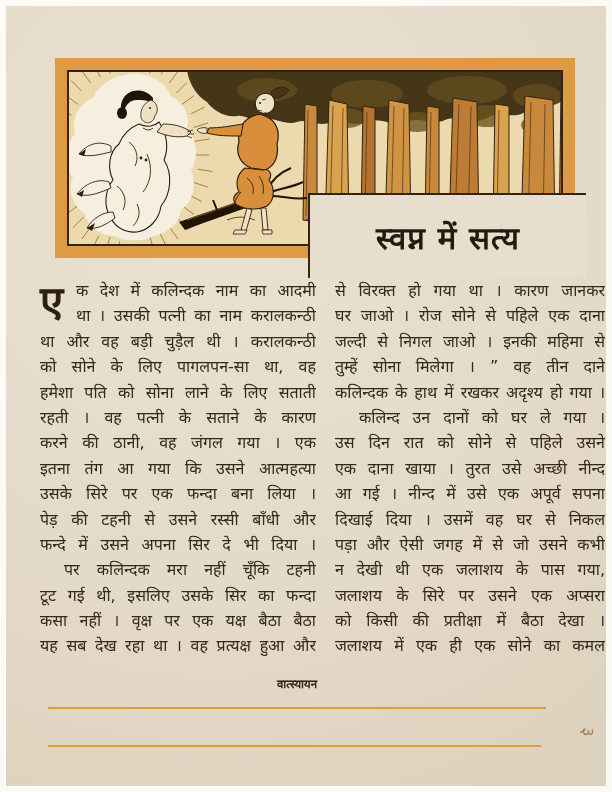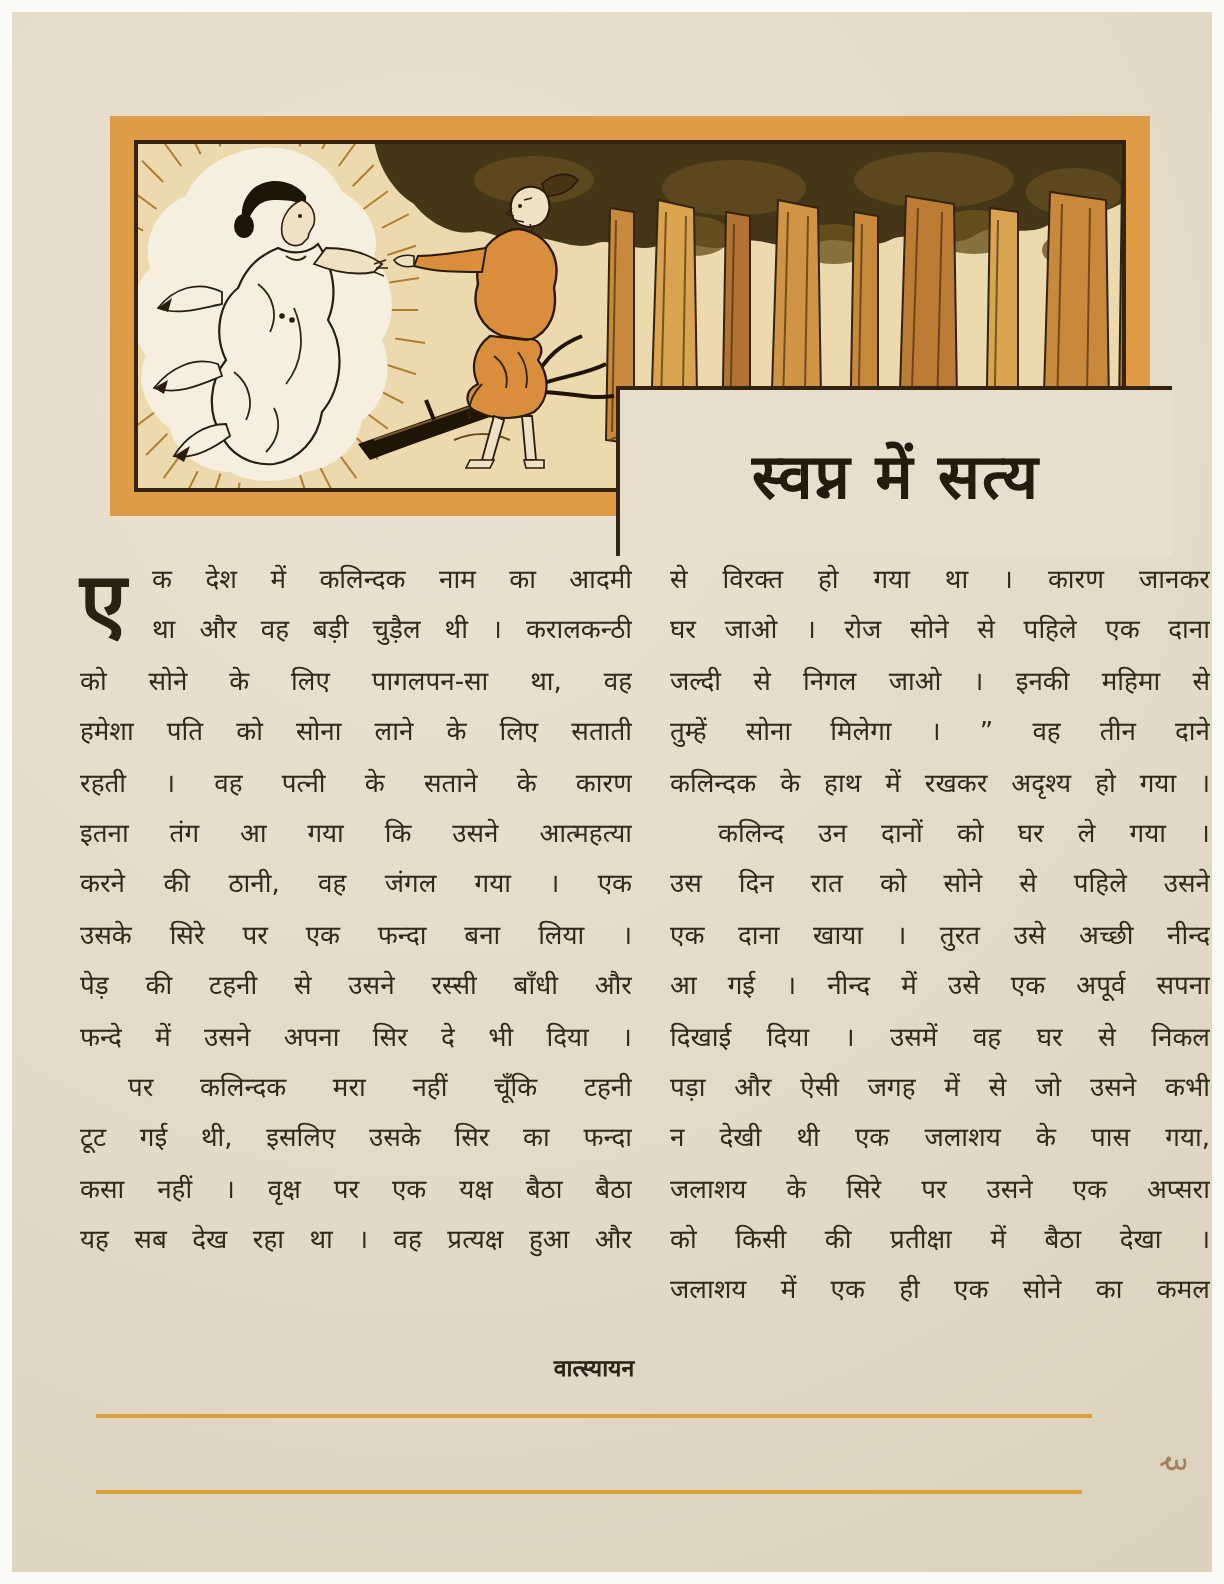--- a/index.html
+++ b/index.html
@@ -12,21 +12,21 @@
   .frame svg{position:absolute;left:12px;top:12px;display:block;}
   
   .title-box{position:absolute;left:302px;top:187px;width:276px;height:83px;background:#e8decd;
        border-top:2px solid #33230f;border-left:2px solid #33230f;z-index:3;
        display:flex;align-items:center;justify-content:center;}
   .title-box .t{font-size:31px;font-weight:bold;color:#241a0e;letter-spacing:1px;}
   
   .col{position:absolute;top:272px;height:412px;color:#33281c;z-index:2;}
   .col-left{left:34px;width:276px;}
   .col-right{left:329px;width:270px;}
-  .line{height:25.4px;line-height:25.4px;font-size:13px;overflow:hidden;
+  .line{height:25.4px;line-height:25.4px;font-size:16px;overflow:hidden;
        text-align:justify;text-align-last:justify;text-justify:inter-word;}
   .line.indent{padding-left:24px;}
   .dropcap{float:left;width:32px;height:50px;font-size:42px;line-height:48px;
        font-weight:bold;color:#2c2013;margin-right:4px;}
   
   .rule{position:absolute;height:2px;background:#d8a23a;z-index:2;}
   .rule-top{left:42px;top:701px;width:498px;}
   .rule-bottom{left:42px;top:739px;width:493px;}
   .footer-label{position:absolute;left:42px;top:670px;width:498px;text-align:center;
        font-size:11.5px;font-weight:bold;color:#2e2318;z-index:2;}
@@ -195,26 +195,27 @@
     </svg>
   </div>
 
   <div class="title-box">
     <span class="t">स्वप्न में सत्य</span>
   </div>
 
   <div class="col col-left">
       <span class="dropcap">ए</span>
       <div class="line">क देश में कलिन्दक नाम का आदमी</div>
+      <div class="line">था ।  उसकी पत्नी का नाम करालकन्ठी</div>
       <div class="line">था और वह बड़ी चुड़ैल थी ।  करालकन्ठी</div>
       <div class="line">को सोने के लिए पागलपन-सा था, वह</div>
       <div class="line">हमेशा पति को सोना लाने के लिए सताती</div>
       <div class="line">रहती ।  वह पत्नी के सताने के कारण</div>
+      <div class="line">करने की ठानी, वह जंगल गया ।  एक</div>
       <div class="line">इतना तंग आ गया कि उसने आत्महत्या</div>
-      <div class="line">करने की ठानी, वह जंगल गया ।  एक</div>
       <div class="line">उसके सिरे पर एक फन्दा बना लिया ।</div>
       <div class="line">पेड़ की टहनी से उसने रस्सी बाँधी और</div>
       <div class="line">फन्दे में उसने अपना सिर दे भी दिया ।</div>
       <div class="line indent">पर कलिन्दक मरा नहीं चूँकि टहनी</div>
       <div class="line">टूट गई थी, इसलिए उसके सिर का फन्दा</div>
       <div class="line">कसा नहीं ।  वृक्ष पर एक यक्ष बैठा बैठा</div>
       <div class="line">यह सब देख रहा था ।  वह प्रत्यक्ष हुआ और</div>
     </div>
   <div class="col col-right">
       <div class="line">से विरक्त हो गया था ।  कारण जानकर</div>

